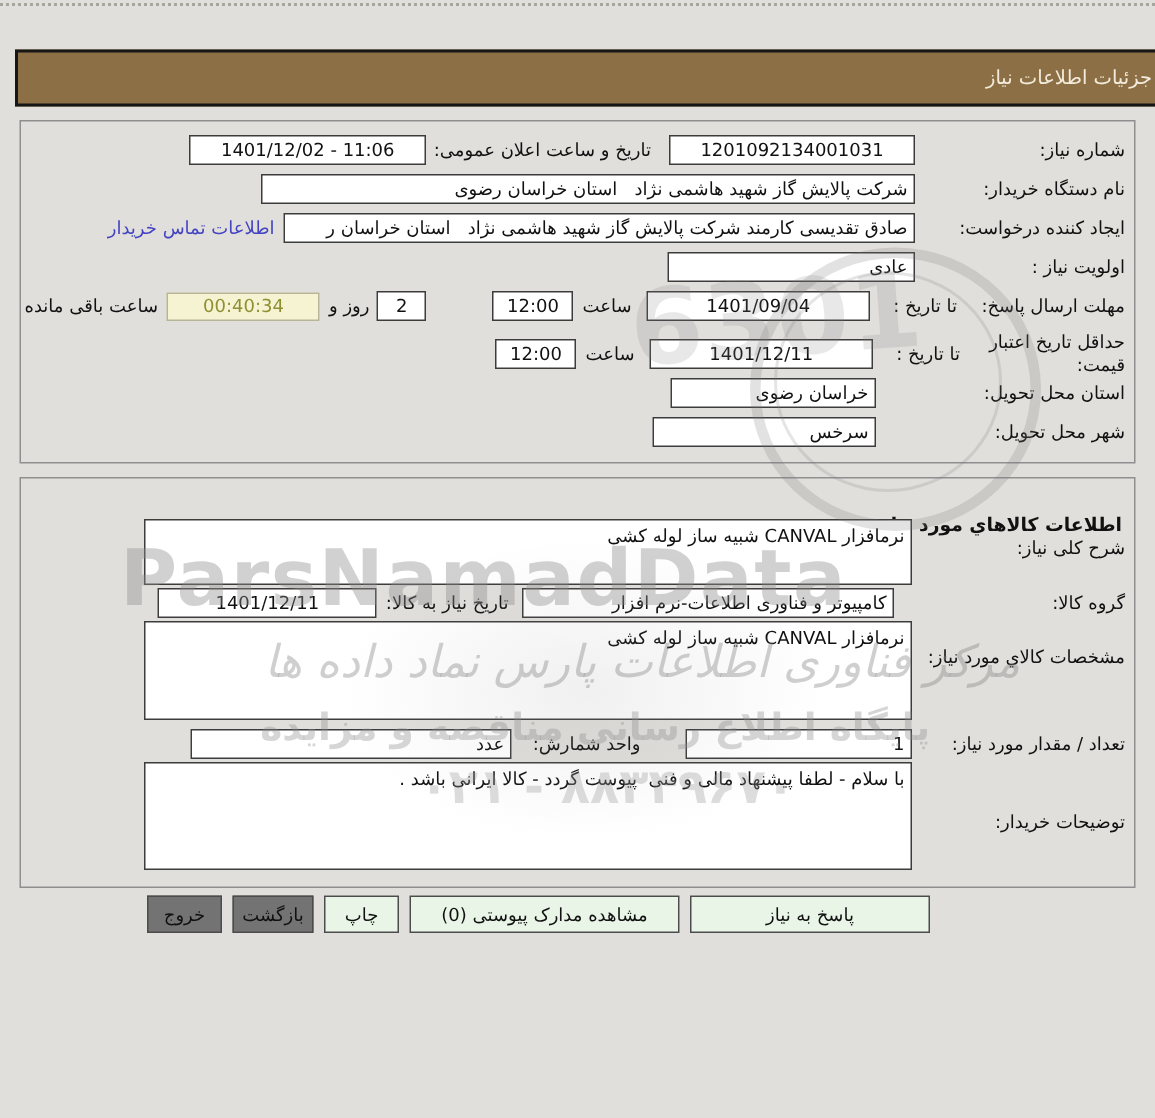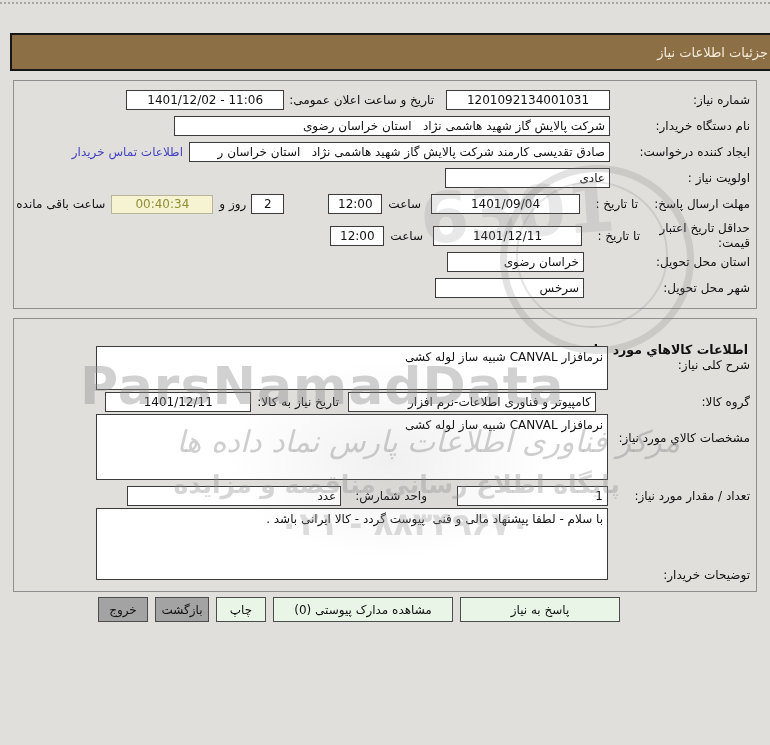--- a/index.html
+++ b/index.html
@@ -61,21 +61,21 @@
   
   .btnrow{
     position:absolute;top:597px;right:150px;display:flex;direction:rtl;gap:7px;
   }
   .btn{
     box-sizing:border-box;height:25px;border:1px solid #4c4c4c;
     display:flex;align-items:center;justify-content:center;
     font-size:12px;cursor:pointer;flex:0 0 auto;
   }
   .btn.green{background:#e9f6e7;}
-  .btn.pink{background:#a3a3a3;}
+  .btn.pink{background:#737373;}
   
   .wm{position:absolute;pointer-events:none;z-index:50;}
   .wm-brand{
     left:80px;top:356px;font-size:52px;font-weight:bold;letter-spacing:1px;
     color:rgba(140,140,140,.40);direction:ltr;white-space:nowrap;
   }
   .wm-fa1{
     right:90px;top:424px;font-size:30px;font-style:italic;
     color:rgba(130,130,130,.38);white-space:nowrap;
   }
@@ -185,21 +185,21 @@
 <span class="arealbl" style="top:431px;">مشخصات کالاي مورد نیاز:</span>
 <div class="area" style="top:414px;height:66px;">نرمافزار CANVAL شبیه ساز لوله کشی</div>
 
 <div class="row" style="top:486px;">
   <span class="lblcol" style="width:142px;">تعداد / مقدار مورد نیاز:</span>
   <div class="inp rt" style="width:151px;">1</div>
   <span class="lbl" style="margin-right:30px;">واحد شمارش:</span>
   <div class="inp rt" style="width:214px;margin-right:14px;">عدد</div>
 </div>
 
-<span class="arealbl" style="top:568px;">توضیحات خریدار:</span>
+<span class="arealbl" style="top:541px;">توضیحات خریدار:</span>
 <div class="area" style="top:508px;height:72px;">با سلام - لطفا پیشنهاد مالی و فنی&nbsp; پیوست گردد - کالا ایرانی باشد .</div>
 
 <div class="btnrow">
   <div class="btn green" style="width:160px;">پاسخ به نیاز</div>
   <div class="btn green" style="width:180px;">مشاهده مدارک پیوستی (0)</div>
   <div class="btn green" style="width:50px;">چاپ</div>
   <div class="btn pink" style="width:54px;">بازگشت</div>
   <div class="btn pink" style="width:50px;">خروج</div>
 </div>
 

